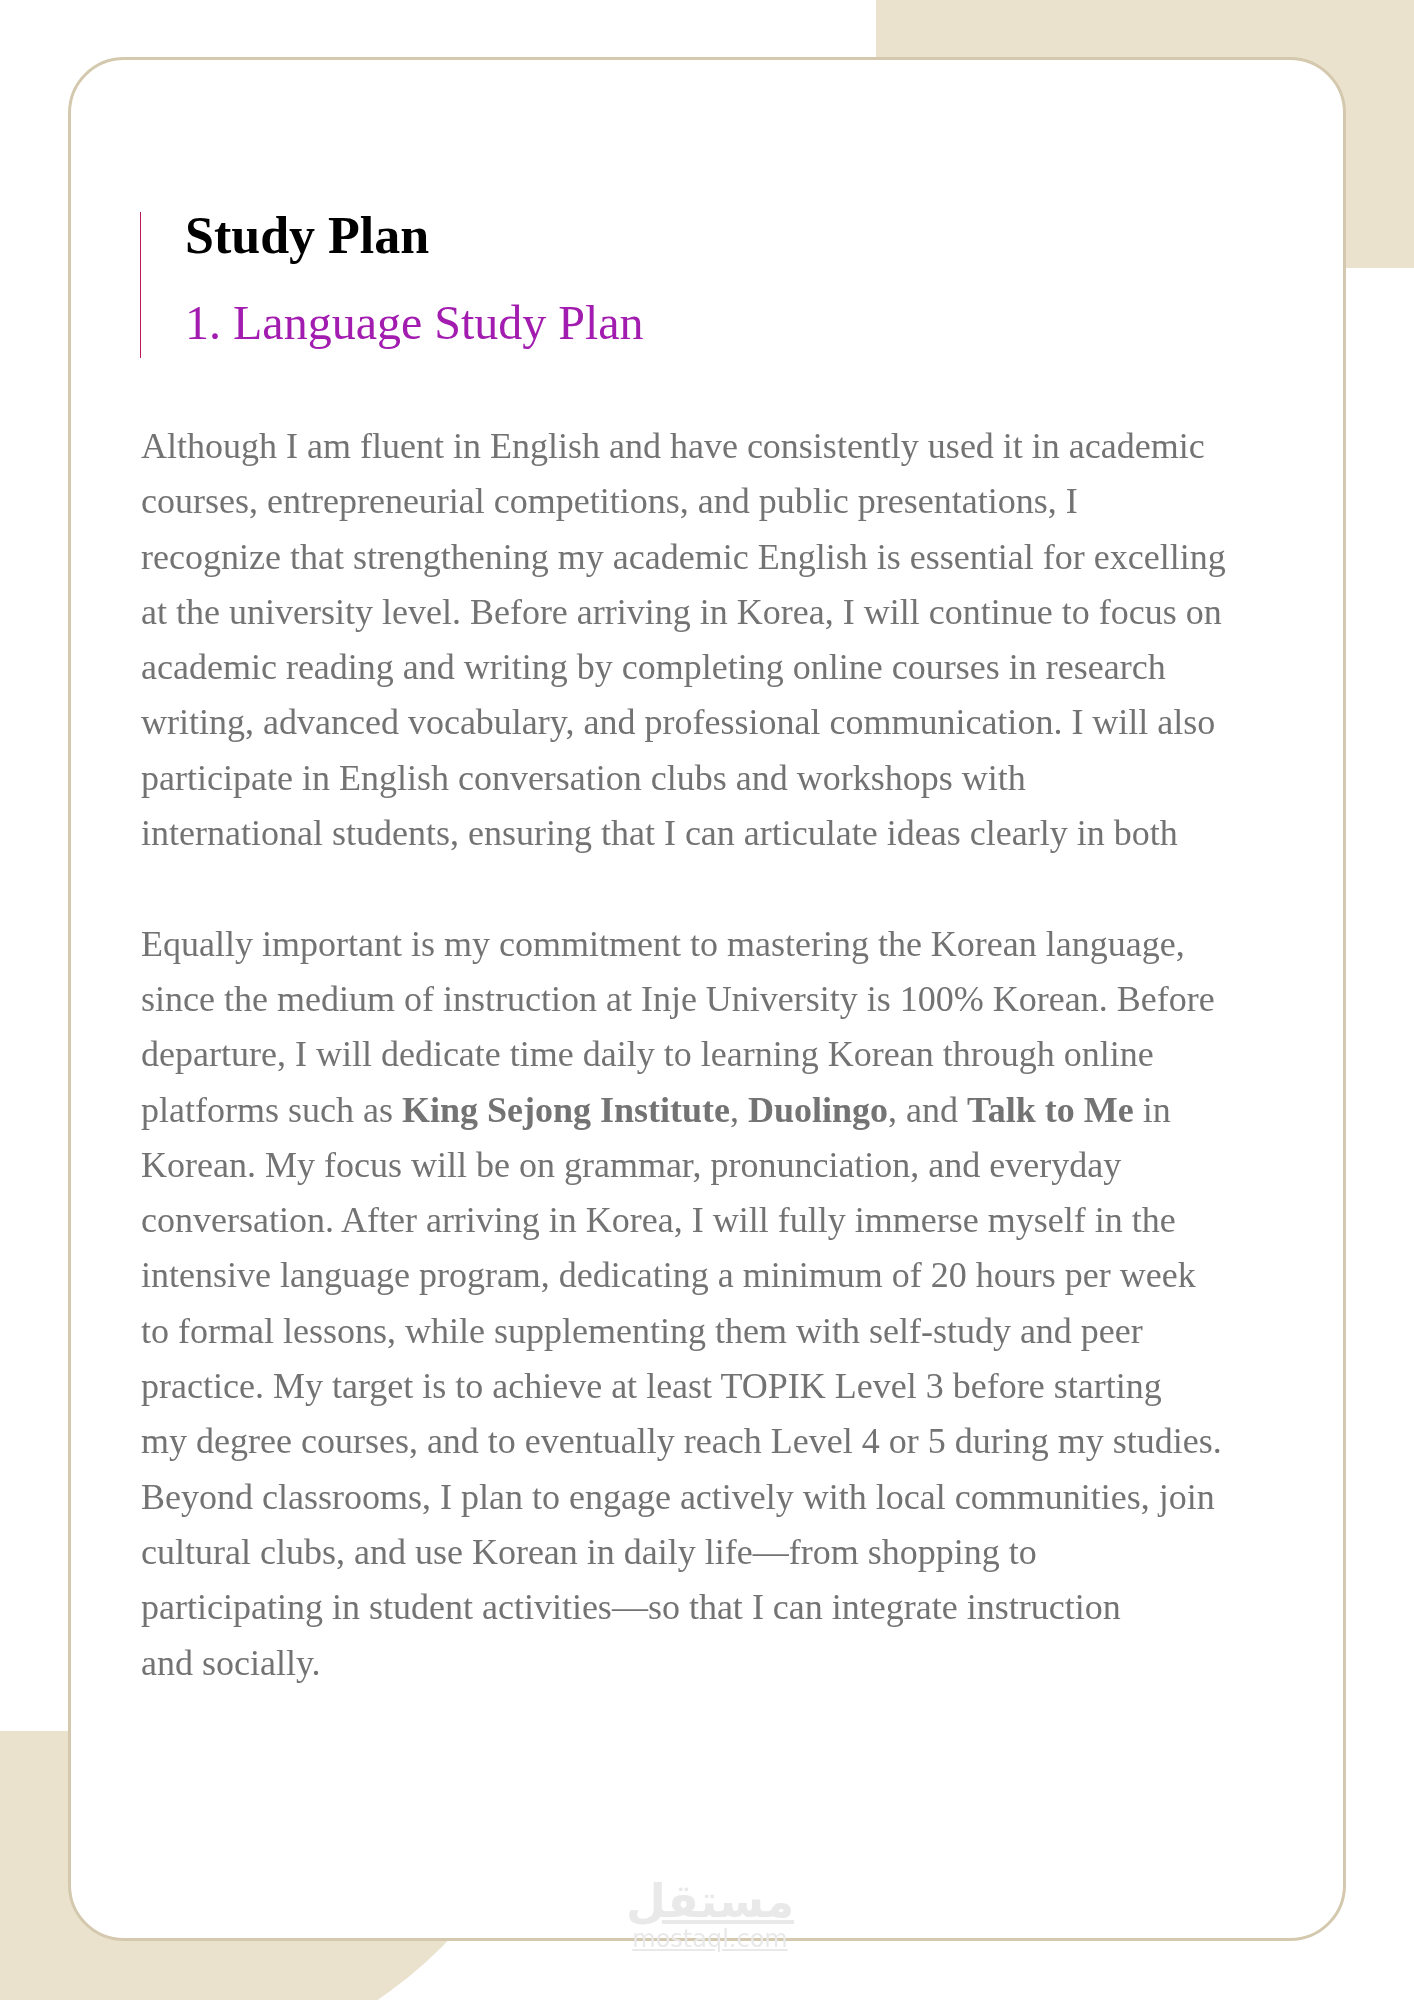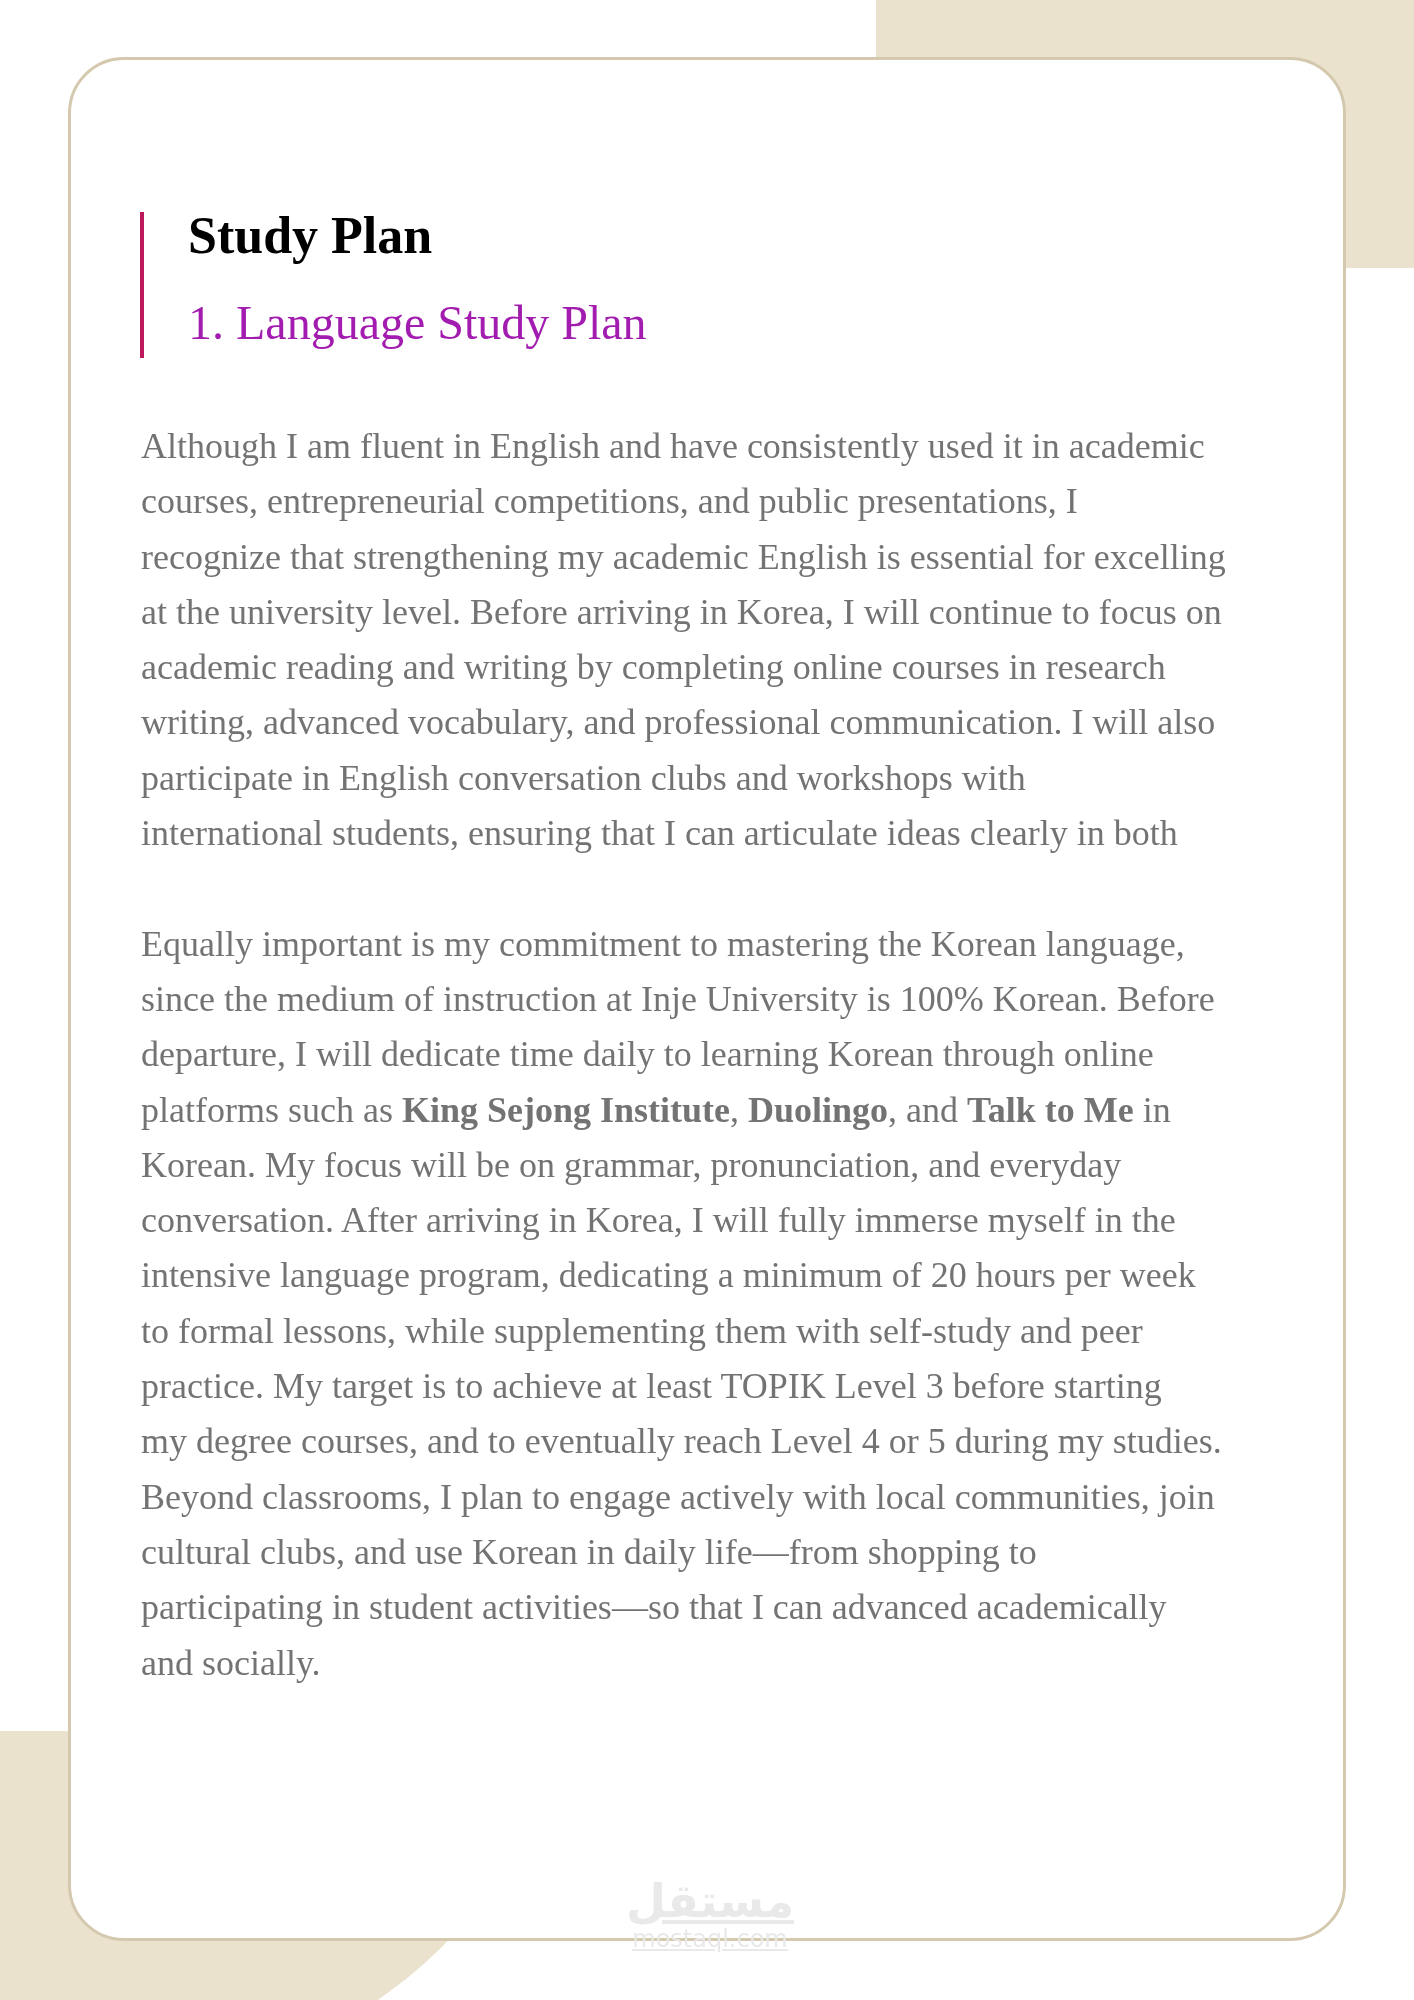--- a/index.html
+++ b/index.html
@@ -44,21 +44,21 @@
       background: #ffffff;
       border: 3px solid #d4c9ae;
       border-radius: 56px;
       box-sizing: content-box;
     }
     .heading-block {
       position: absolute;
       left: 140px;
       top: 212px;
       height: 146px;
-      border-left: 4px solid #be185d;
+      border-left: 1px solid #be185d;
     }
     .title {
       position: absolute;
       left: 44px;
       top: -6px;
       margin: 0;
       font-size: 52px;
       font-weight: bold;
       line-height: 60px;
       white-space: nowrap;
@@ -149,21 +149,21 @@
       <span class="line"><span>departure, I will dedicate time daily to learning Korean through online</span></span>
       <span class="line"><span>platforms such as </span><span class="bold">King Sejong Institute</span><span>, </span><span class="bold">Duolingo</span><span>, and </span><span class="bold">Talk to Me</span><span> in</span></span>
       <span class="line"><span>Korean. My focus will be on grammar, pronunciation, and everyday</span></span>
       <span class="line"><span>conversation. After arriving in Korea, I will fully immerse myself in the</span></span>
       <span class="line"><span>intensive language program, dedicating a minimum of 20 hours per week</span></span>
       <span class="line"><span>to formal lessons, while supplementing them with self-study and peer</span></span>
       <span class="line"><span>practice. My target is to achieve at least TOPIK Level 3 before starting</span></span>
       <span class="line"><span>my degree courses, and to eventually reach Level 4 or 5 during my studies.</span></span>
       <span class="line"><span>Beyond classrooms, I plan to engage actively with local communities, join</span></span>
       <span class="line"><span>cultural clubs, and use Korean in daily life—from shopping to</span></span>
-      <span class="line"><span>participating in student activities—so that I can advanced academically</span></span>
+      <span class="line"><span>participating in student activities—so that I can integrate instruction</span></span>
       <span class="line"><span>and socially.</span></span>
     </div>
   </div>
 
 <div class="watermark">
   <span class="ar">مستقل</span>
   <span class="en">mostaql.com</span>
 </div>
 
 </body></html>

